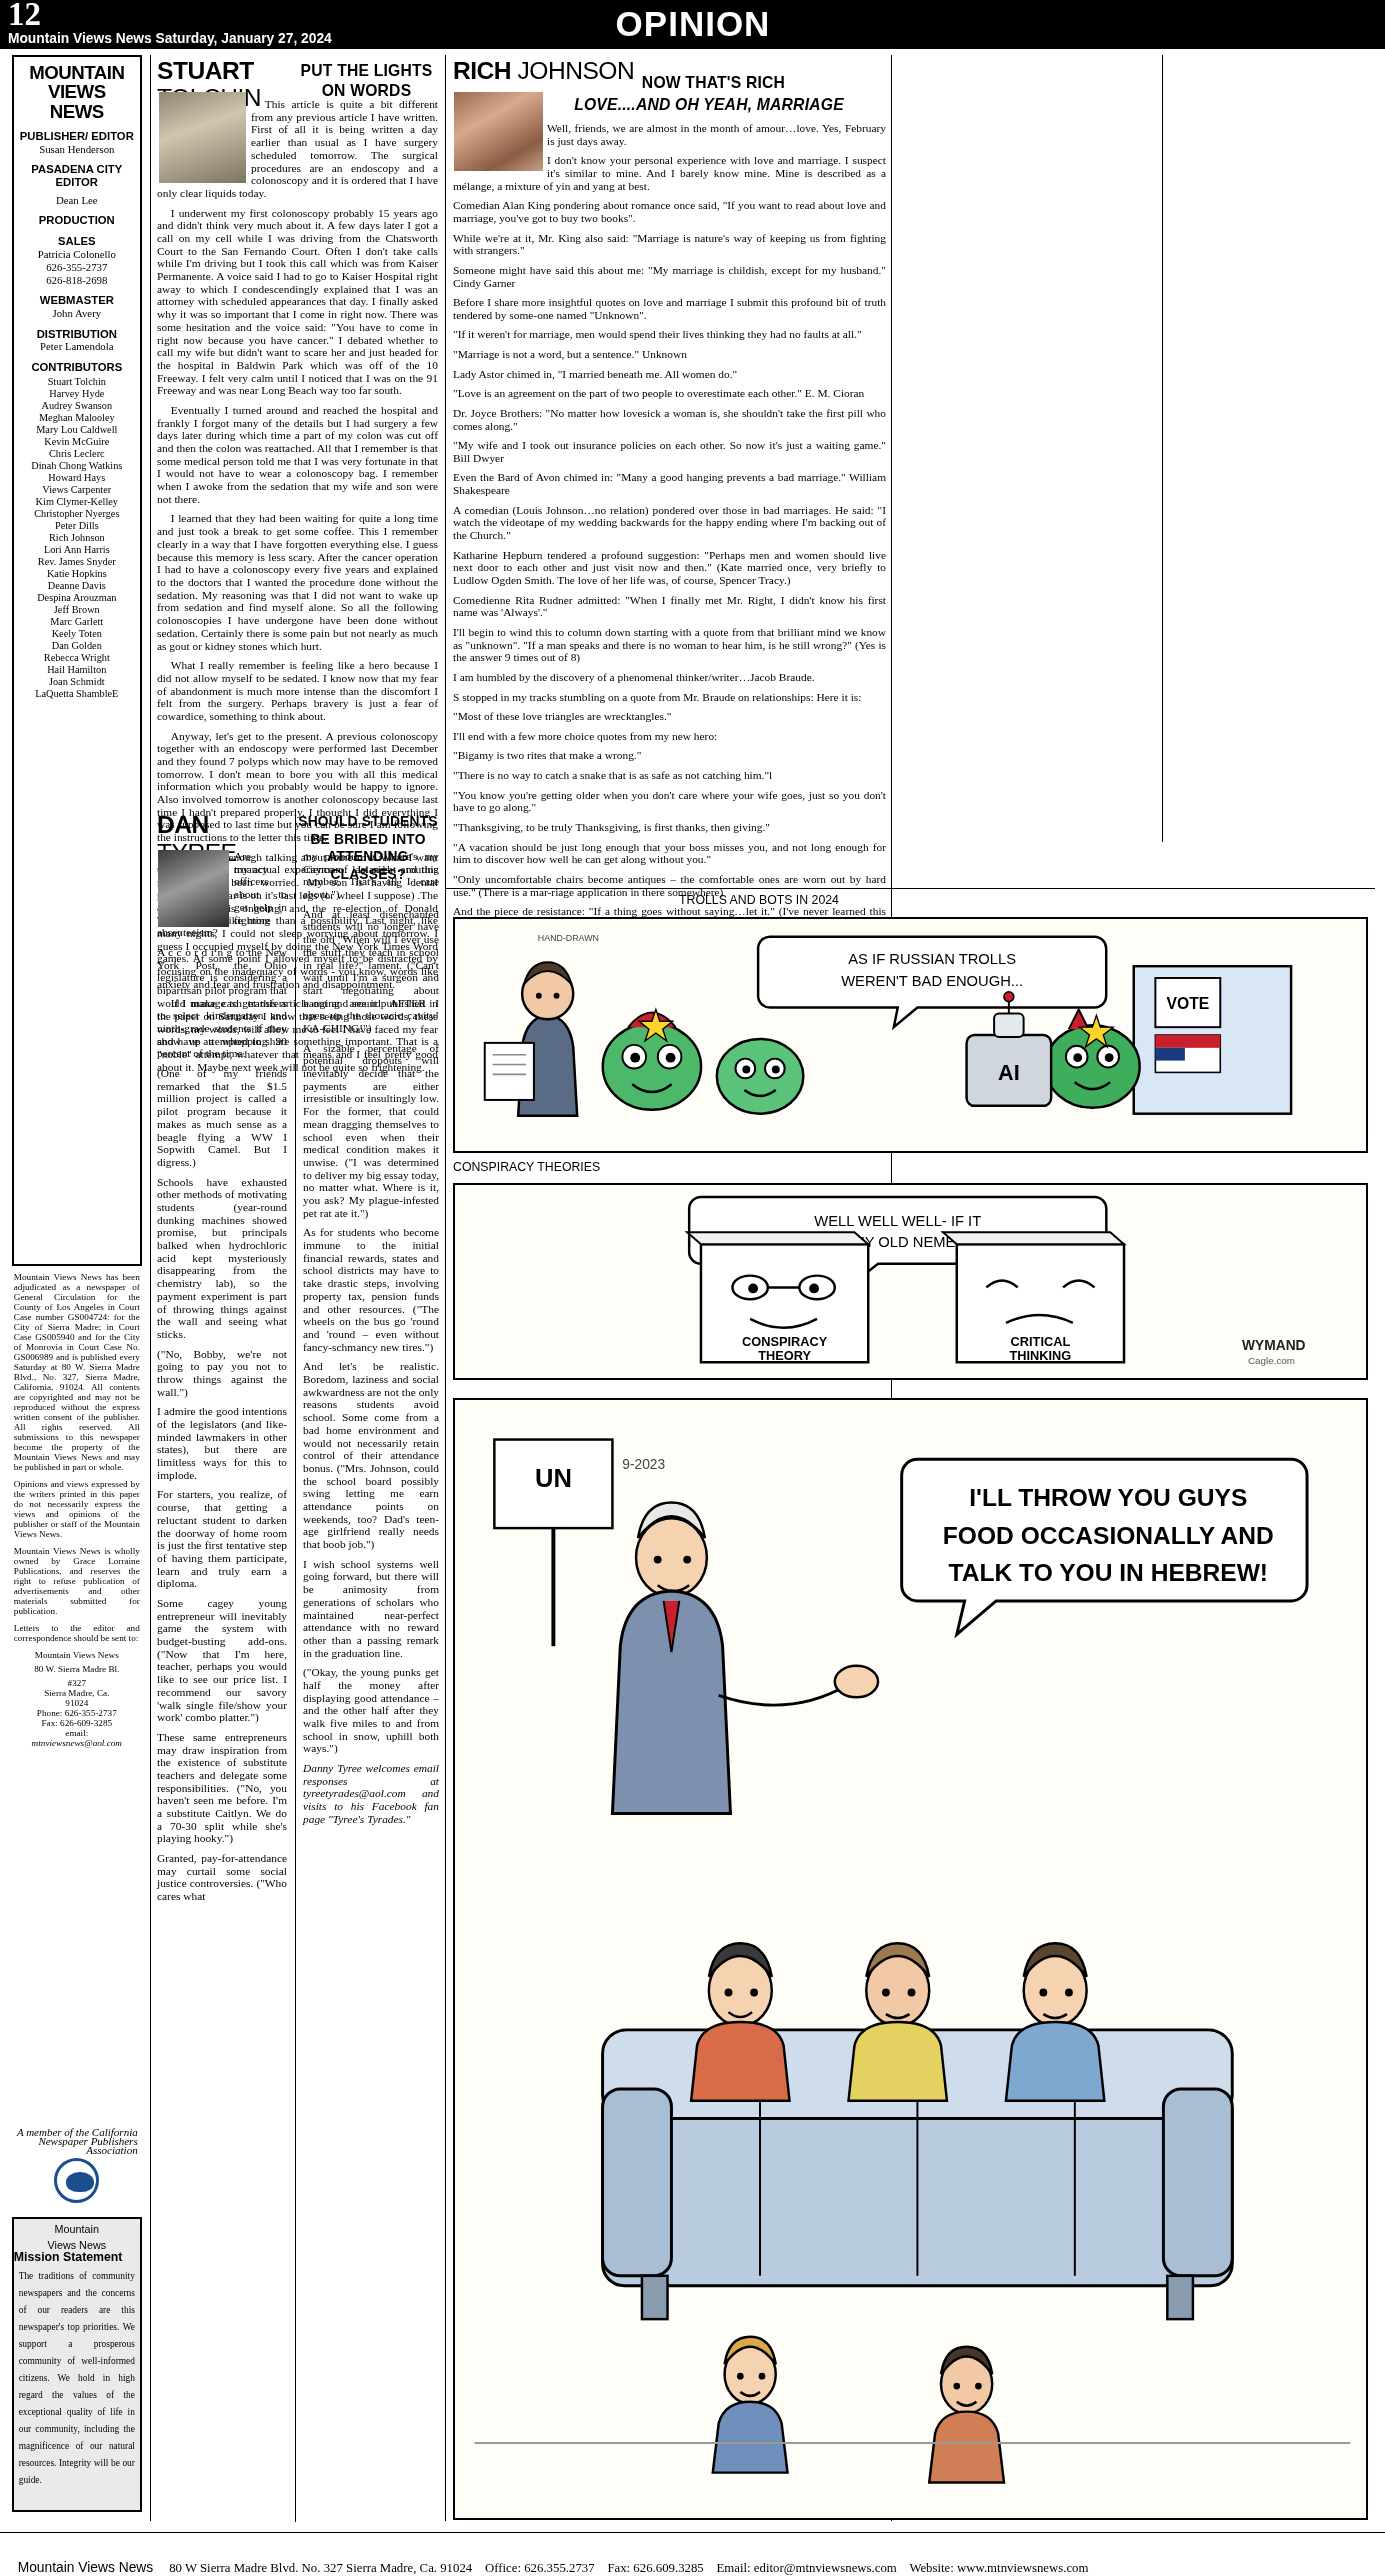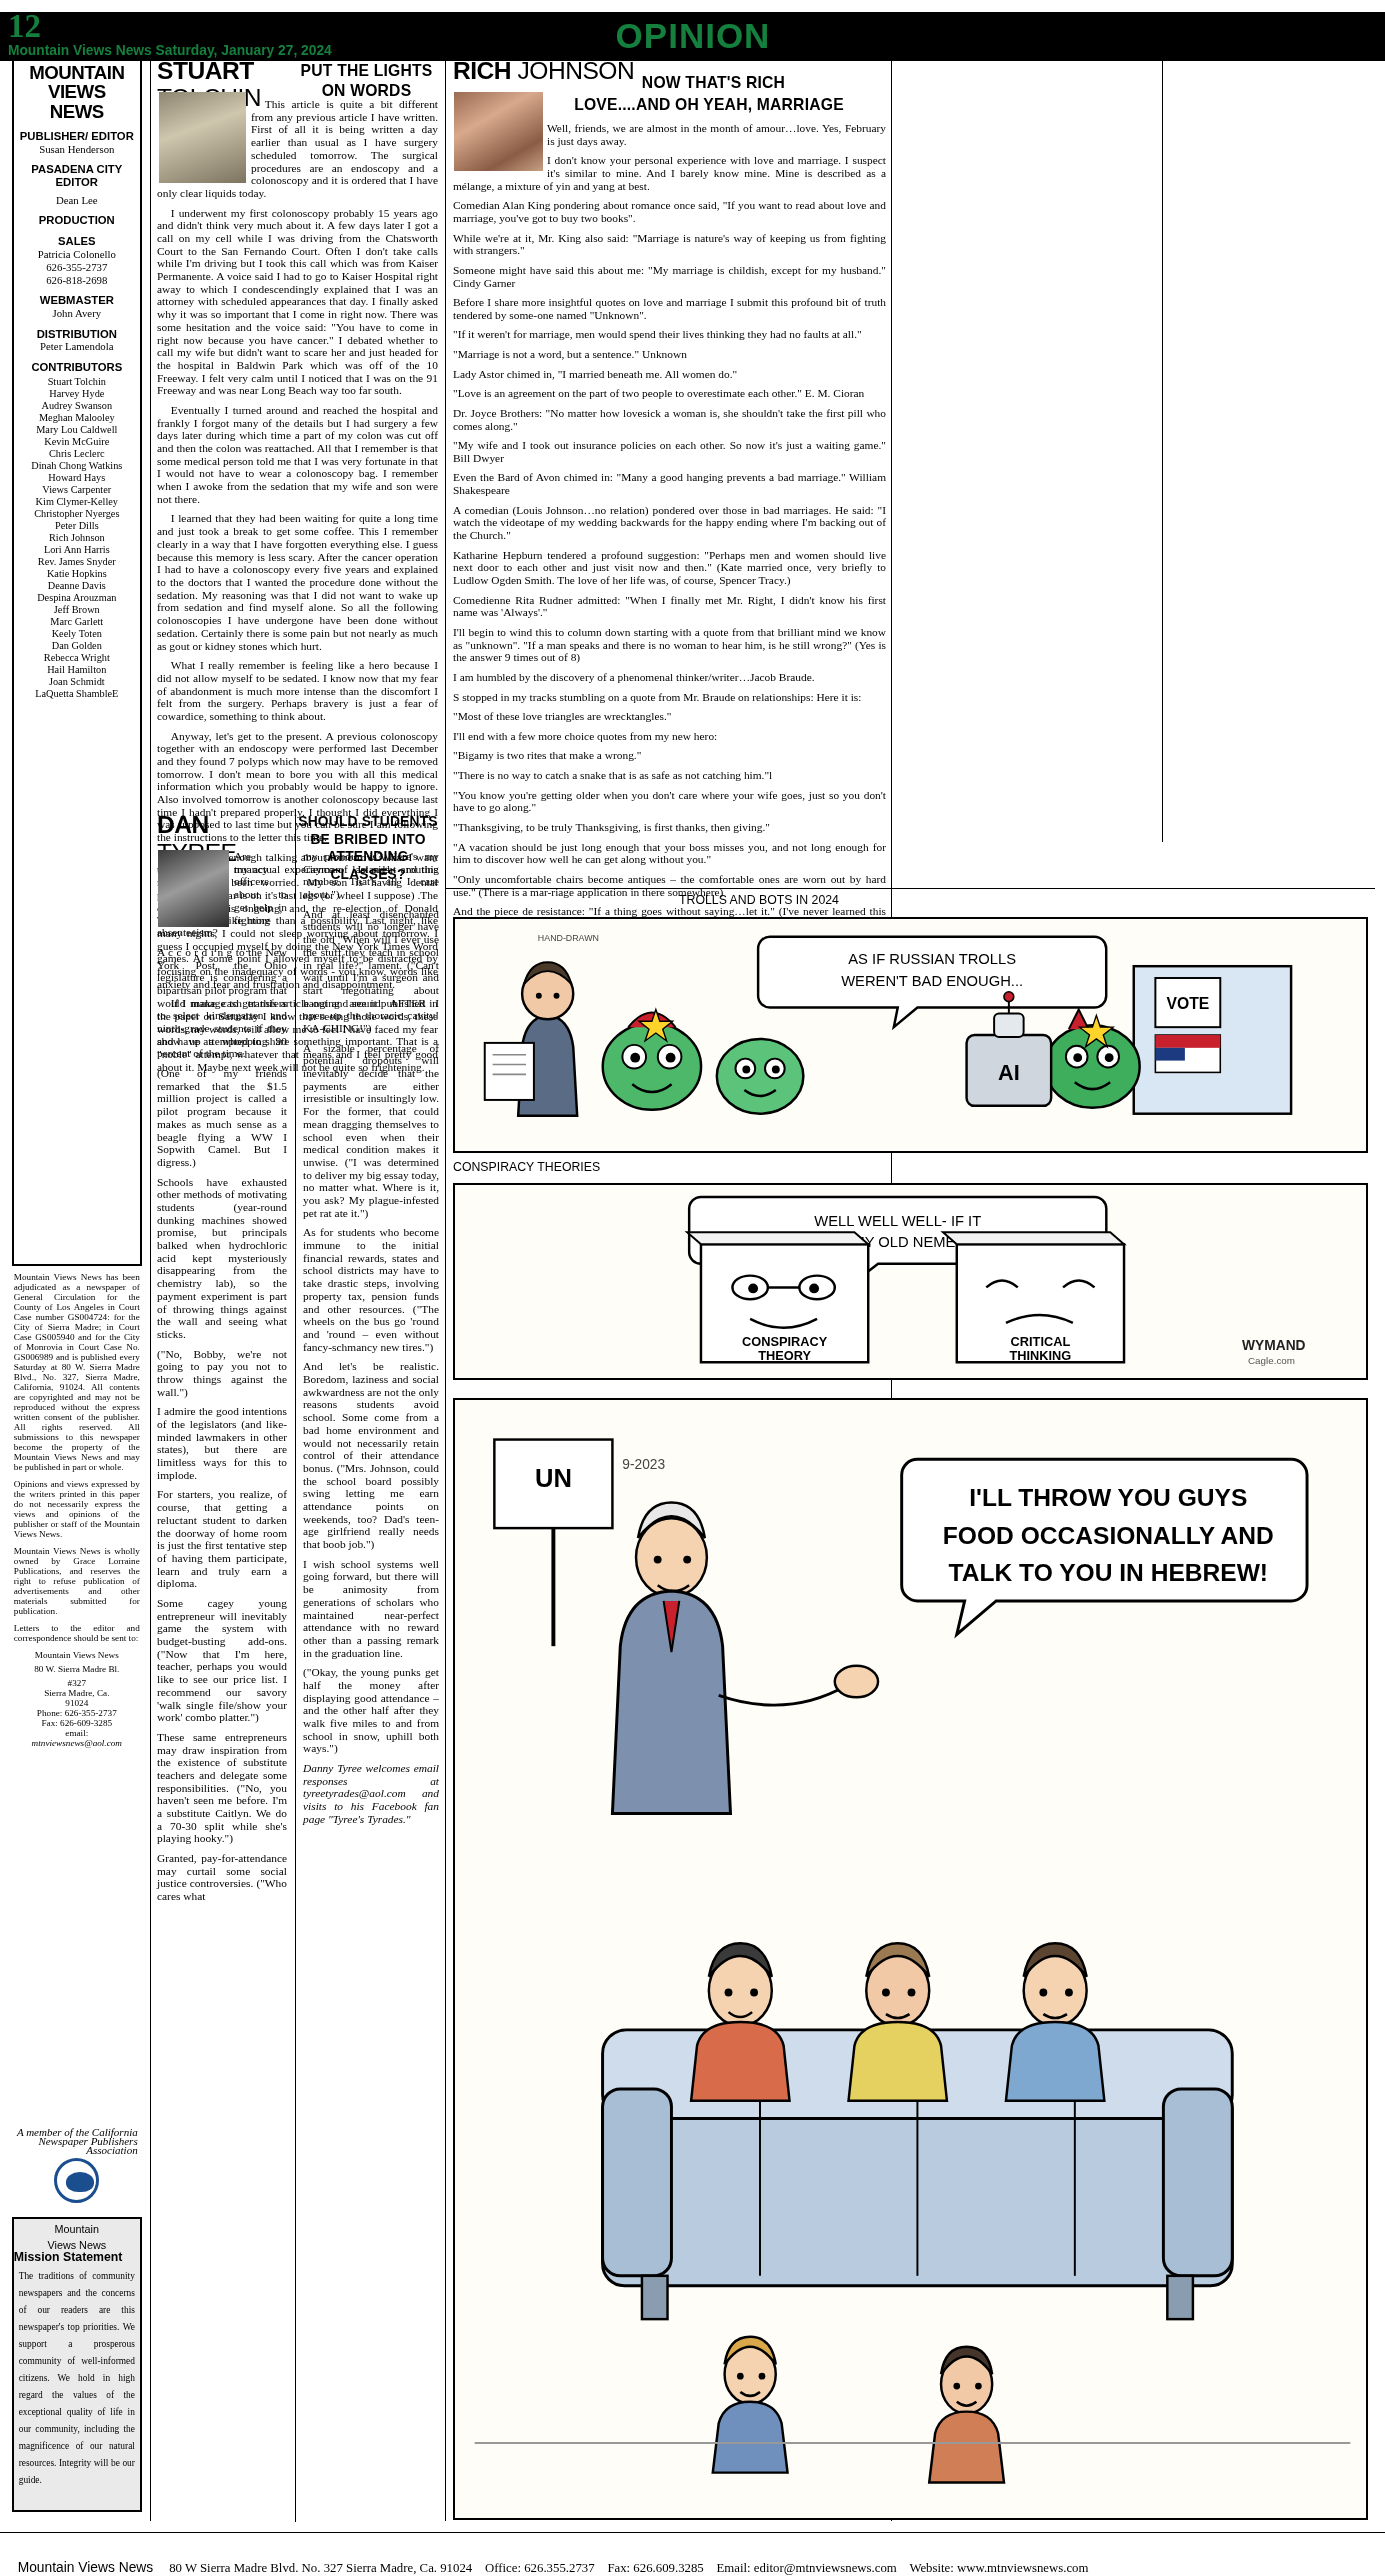--- a/index.html
+++ b/index.html
@@ -7,22 +7,22 @@
   body {
     width:1386px; height:2576px;
     background:#ffffff;
     font-family:"Liberation Serif", serif;
     color:#000;
     position:relative;
     overflow:hidden;
   }
   
   .topbar {
-    position:absolute; left:0; top:12px; width:1386px; height:49px;
-    background:#000; color:#15803d;
+    position:absolute; left:0; top:0; width:1386px; height:49px;
+    background:#000; color:#ffffff;
   }
   .topbar .pageno {
     position:absolute; left:7.9px; top:-2px;
     font-family:"Liberation Serif", serif;
     font-weight:bold; font-size:33px; line-height:33px;
   }
   .topbar .dateline {
     position:absolute; left:7.9px; top:31.5px;
     font-family:"Liberation Sans", sans-serif;
     font-weight:bold; font-size:13.8px; line-height:13.8px;
@@ -310,21 +310,21 @@
     <p class="ital">Danny Tyree welcomes email responses at tyreetyrades@aol.com and visits to his Facebook fan page "Tyree's Tyrades."</p>
   </div>
 
   <div style="position:absolute; left:453px; top:5.9px; width:246px;">
     <div class="byline">
       <b>RICH</b><span class="light"> JOHNSON</span>
     </div>
   </div>
 
   <div class="coltitle" style="position:absolute; left:551px; top:21.7px; width:325px;">NOW THAT'S RICH</div>
-  <div class="coltitle" style="position:absolute; left:522px; top:44px; width:374px;">LOVE....AND OH YEAH, MARRIAGE</div>
+  <div class="coltitle" style="position:absolute; left:522px; top:44px; width:374px;font-style:italic;">LOVE....AND OH YEAH, MARRIAGE</div>
 
   <div class="photo rich" style="position:absolute; left:454px; top:41px; width:89px; height:79px;"></div>
 
   <div class="body-text" style="position:absolute; left:453px; top:71px; width:433px; height:758px;">
     <div style="float:left; width:94px; height:49px;"></div>
     <p class="noind">Well, friends, we are almost in the month of amour…love. Yes, February is just days away.</p>
     <p class="noind">I don't know your personal experience with love and marriage. I suspect it's similar to mine. And I barely know mine. Mine is described as a mélange, a mixture of yin and yang at best.</p>
     <p class="noind">Comedian Alan King pondering about romance once said, "If you want to read about love and marriage, you've got to buy two books".</p>
     <p class="noind">While we're at it, Mr. King also said: "Marriage is nature's way of keeping us from fighting with strangers."</p>
     <p class="noind">Someone might have said this about me: "My marriage is childish, except for my husband."  Cindy Garner</p>

